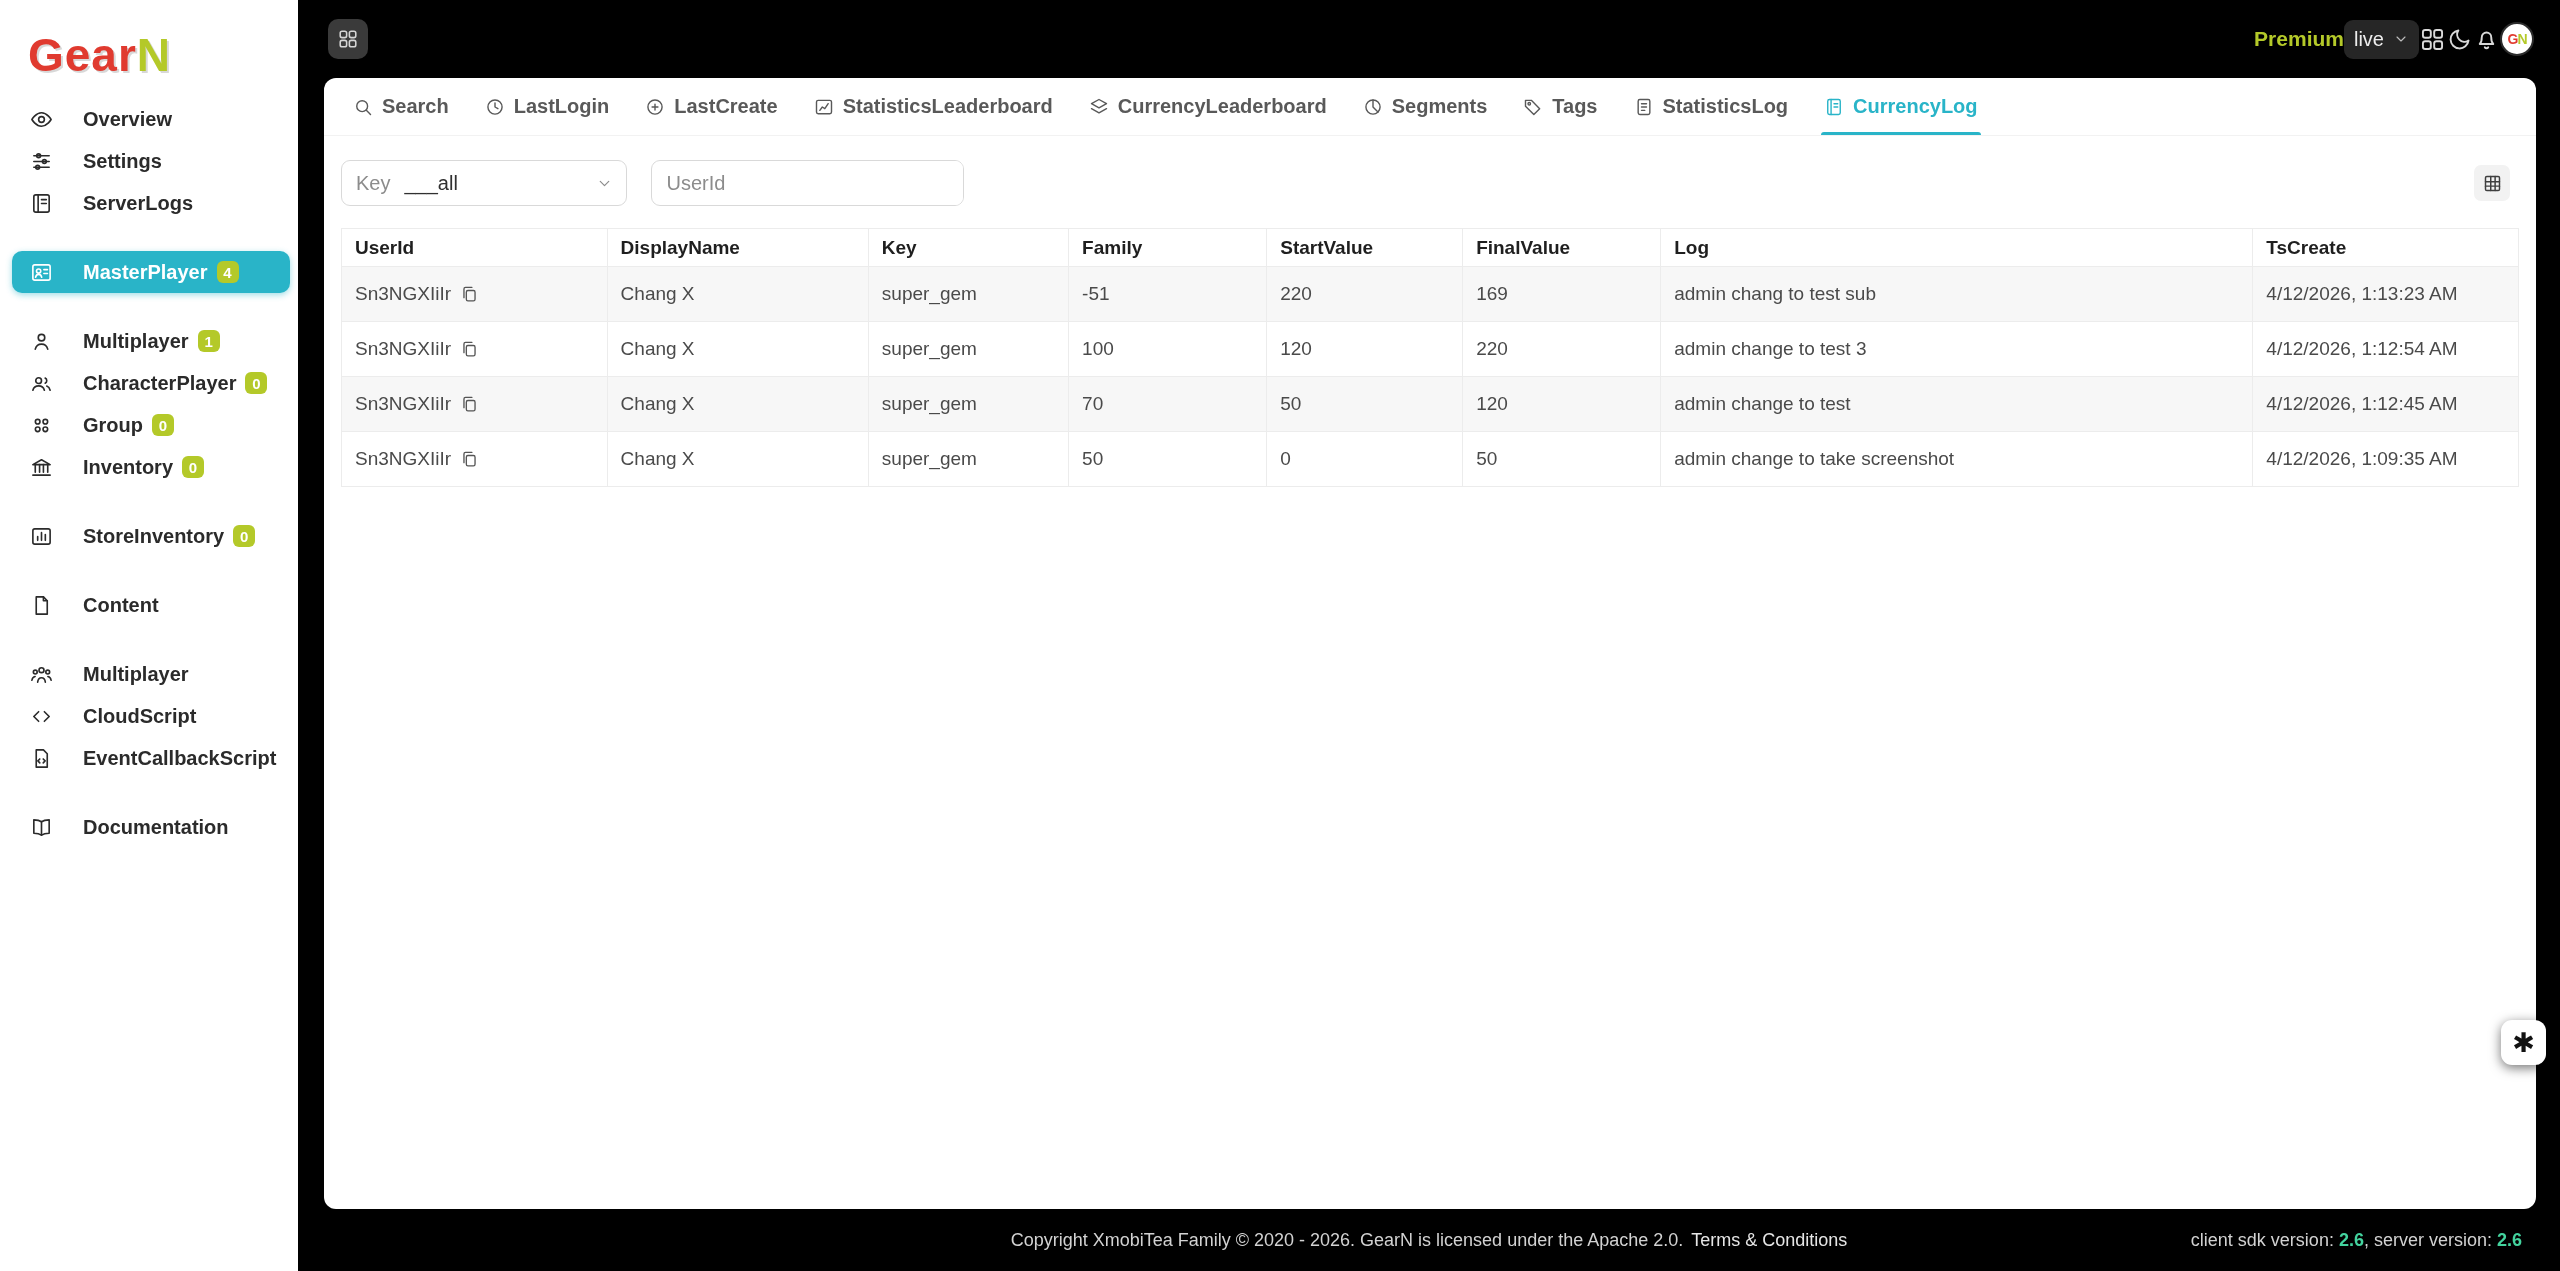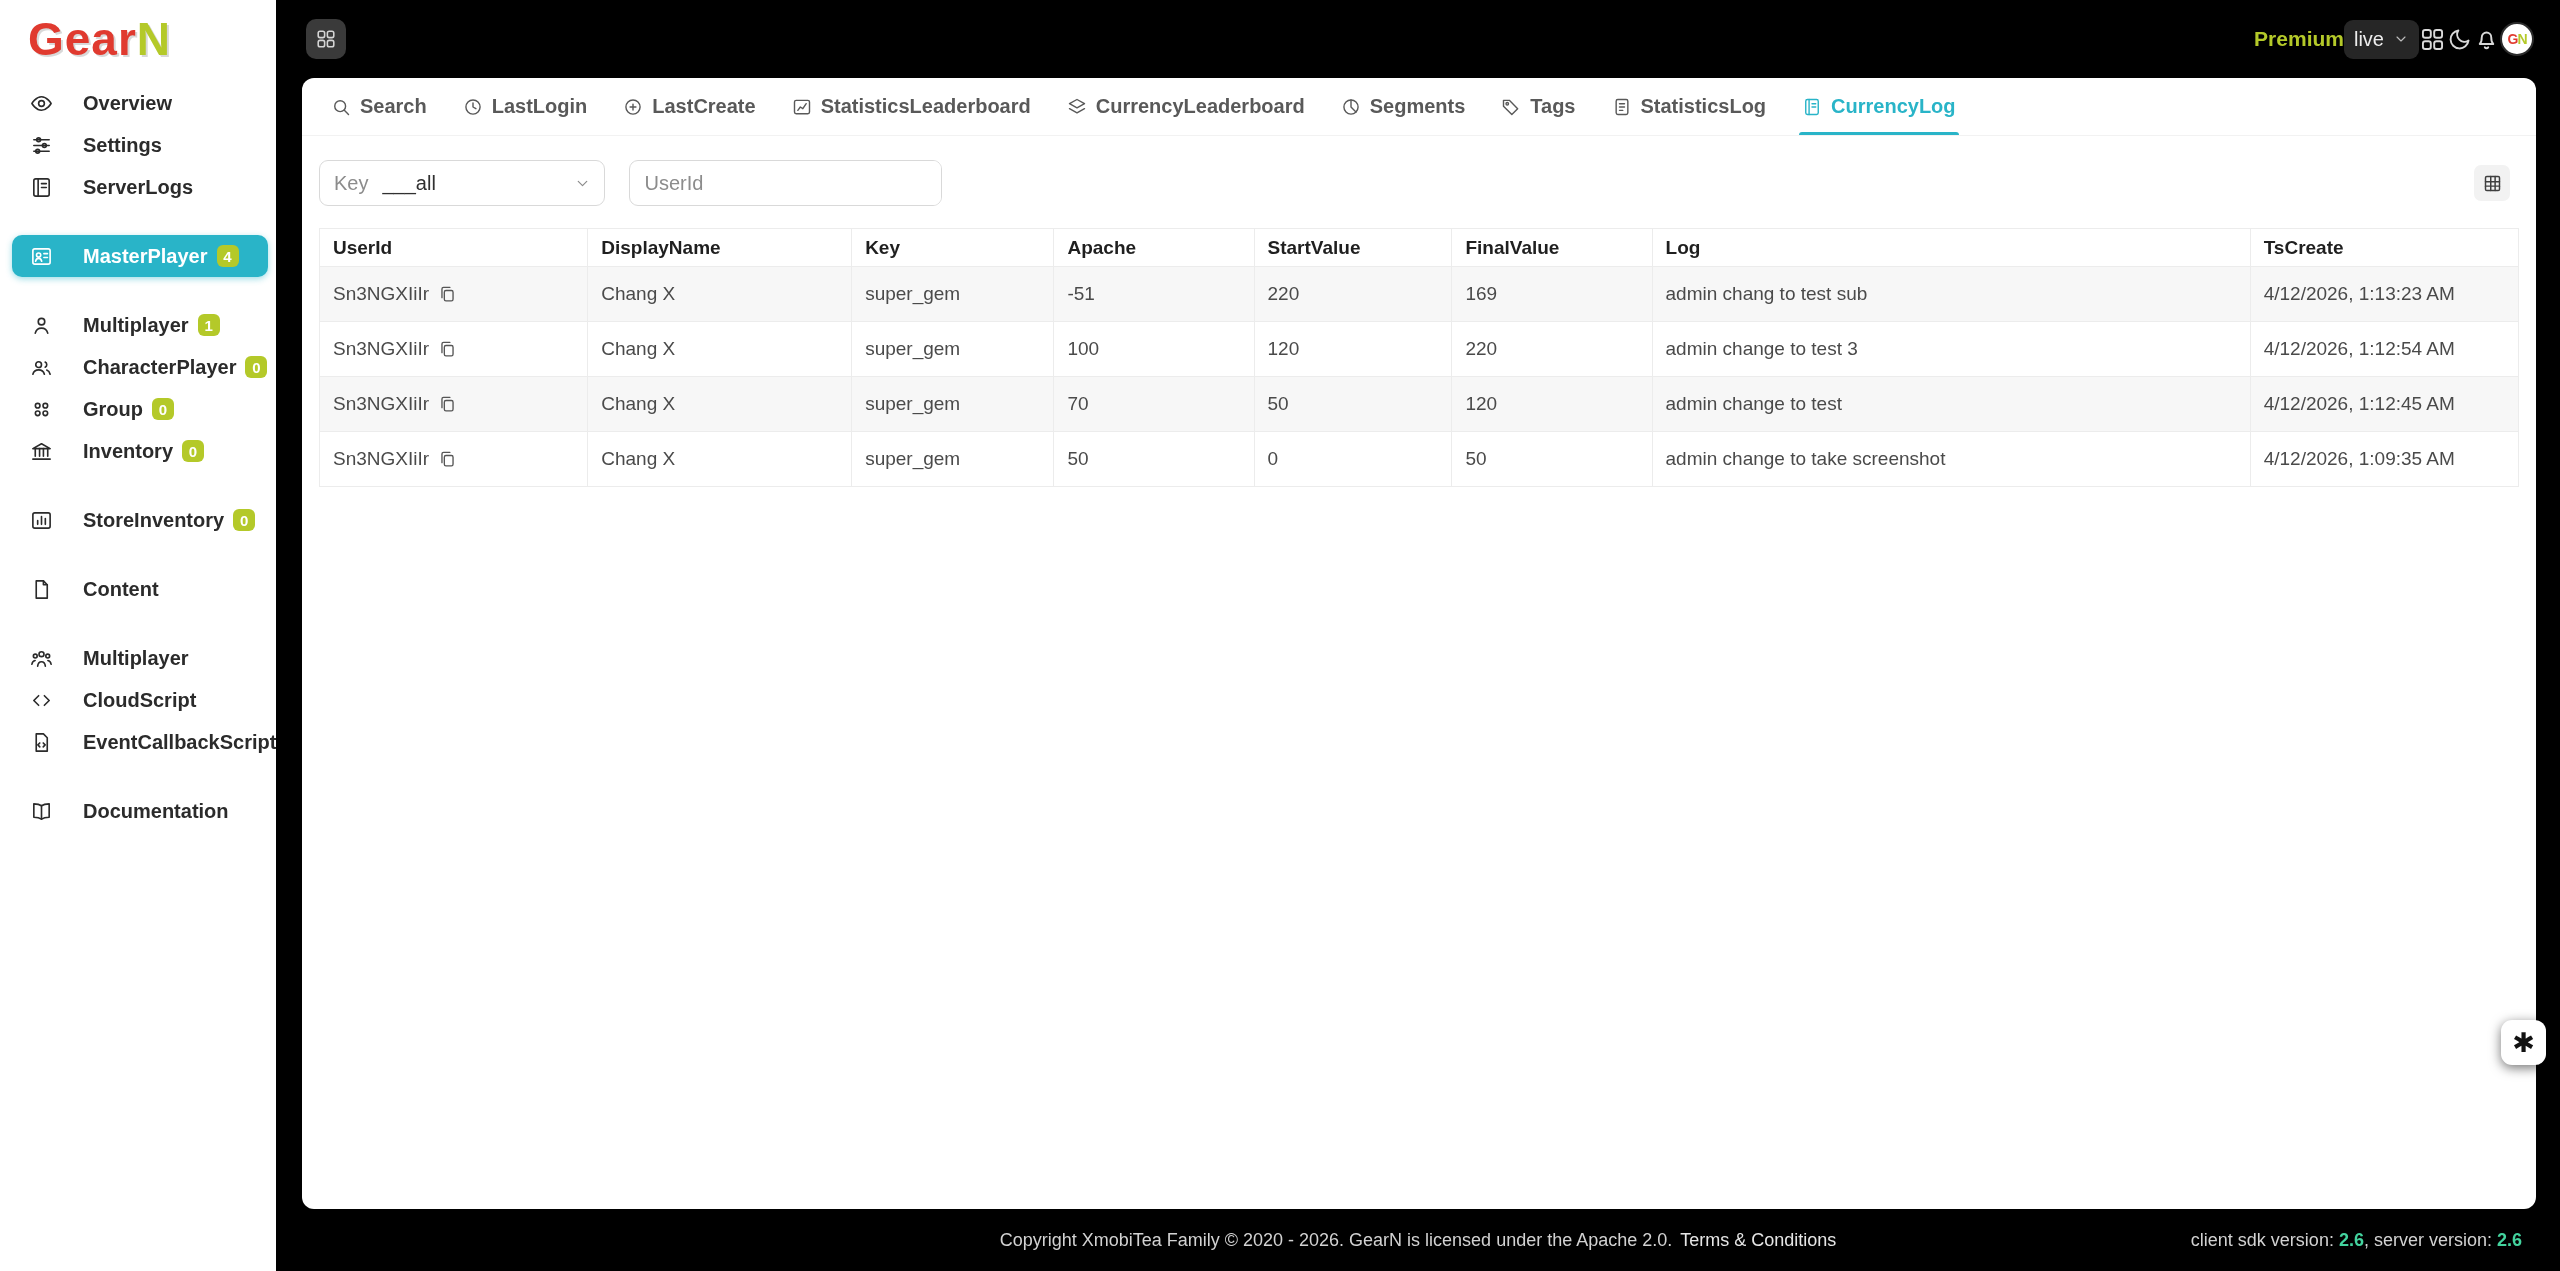--- a/index.html
+++ b/index.html
@@ -8,22 +8,22 @@
     background:#000;
     font-family:"Liberation Sans", sans-serif;
     color:#262626;
     overflow:hidden;
     position:relative;
   }
   .app { display:flex; width:100%; height:100%; }
 
   
   .sidebar {
-    width:276px; flex:none; background:#fff; height:100%;
-    padding:4px 0 0 0; overflow:hidden;
+    width:298px; flex:none; background:#fff; height:100%;
+    padding:20px 0 0 0; overflow:hidden;
   }
   .logo { padding:8px 0 6px 28px; font-size:46px; font-weight:800; letter-spacing:1px;
           text-shadow:2px 2px 0 rgba(40,40,40,0.18); user-select:none; }
   .logo .p1 { color:#e03a2f; }
   .logo .p2 { color:#b4c929; }
 
   .side-nav { margin-top:10px; padding:0 4px; }
   .side-group { margin-top:27px; }
   .side-group:first-child { margin-top:0; }
   .side-item {
@@ -424,21 +424,21 @@
             <col style="width:9%">
               <col style="width:9.1%">
               <col style="width:27.2%">
               <col>
           </colgroup>
           <thead>
             <tr>
               <th>UserId</th>
               <th>DisplayName</th>
               <th>Key</th>
-              <th>Apache</th>
+              <th>Family</th>
               <th>StartValue</th>
               <th>FinalValue</th>
               <th>Log</th>
               <th>TsCreate</th>
             </tr>
           </thead>
           <tbody>
             <tr>
               <td>
                 <span class="uid-cell">

